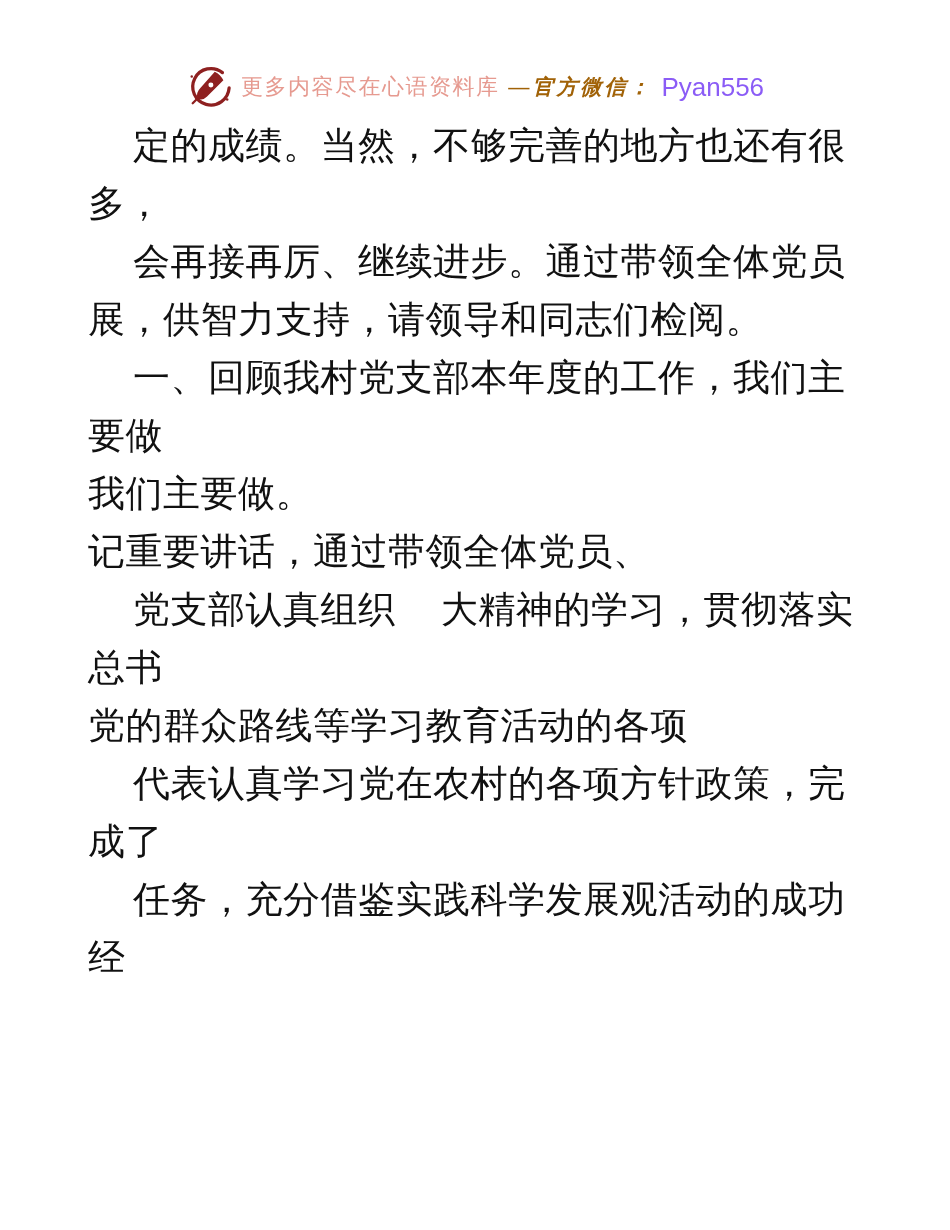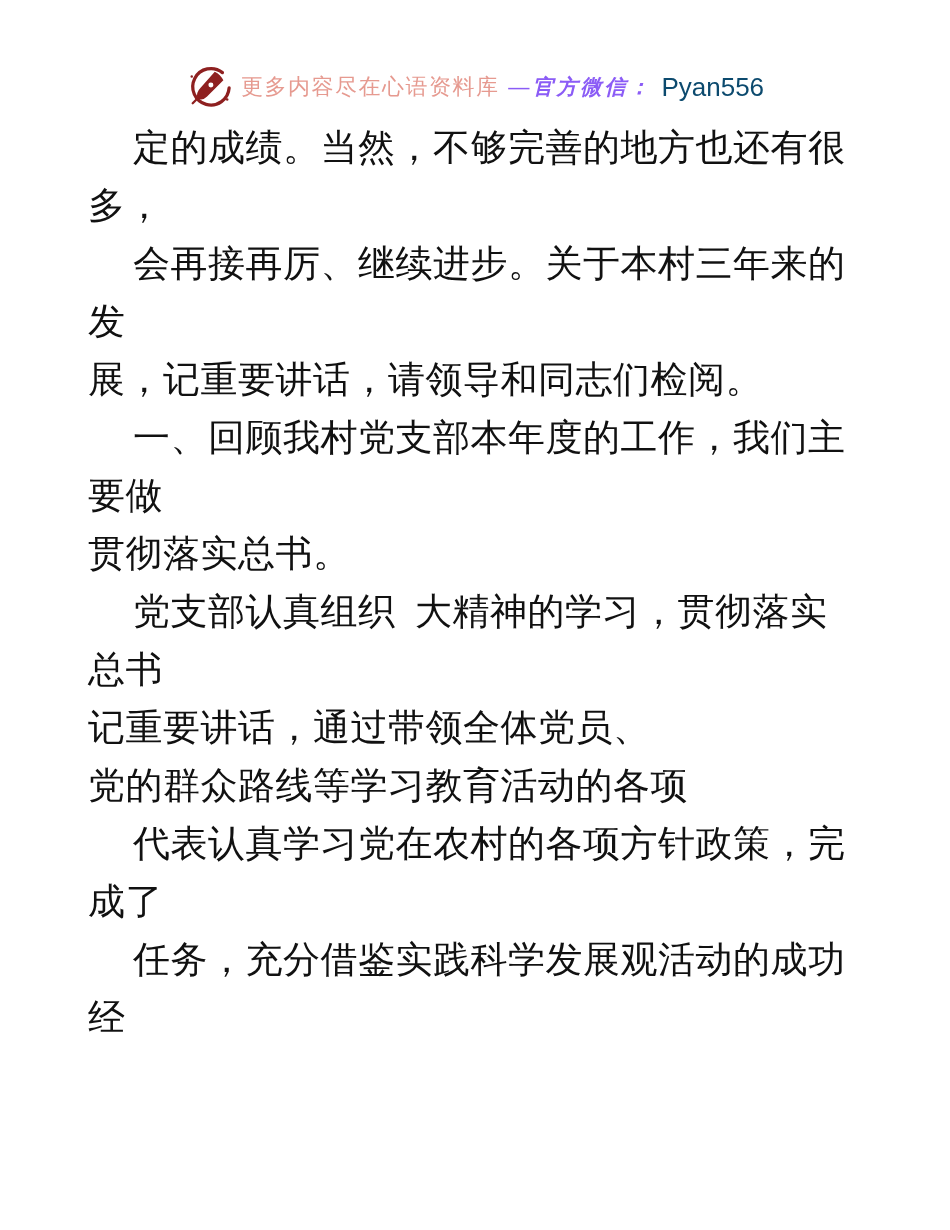--- a/index.html
+++ b/index.html
@@ -43,38 +43,38 @@
     letter-spacing: 1.5px;
     color: #e69a90;
     white-space: nowrap;
   }
   .wm-label {
     font-family: "Liberation Serif", "DejaVu Serif", serif;
     font-style: italic;
     font-weight: bold;
     font-size: 21px;
     letter-spacing: 3px;
-    color: #8b5cf6;
+    color: #a16207;
     white-space: nowrap;
   }
   .wm-account {
     font-family: "Liberation Sans", "DejaVu Sans", sans-serif;
     font-size: 26px;
-    color: #0c4a6e;
+    color: #8b5cf6;
     white-space: nowrap;
   }
 
   
   .doc-body {
     margin: 8px 88px 0 88px;
     color: #111111;
   }
   .doc-line {
     margin: 0;
-    font-family: Liberation Serif, serif;
+    font-family: Liberation Mono, monospace;
     font-size: 37px;
     line-height: 58px;
     letter-spacing: 0.5px;
     white-space: pre-wrap;
     color: #111111;
   }
   .doc-line.indent {
     text-indent: 45px;
   }
 </style>
@@ -94,24 +94,24 @@
         <circle cx="43" cy="37" r="1.3" fill="#8e2020"></circle>
       </svg>
     </span>
     <span class="wm-brand">更多内容尽在心语资料库</span>
     <span class="wm-label"><span>—</span><span>官方微信：</span></span>
     <span class="wm-account">Pyan556</span>
   </header>
 
   <main class="doc-body">
       <p class="doc-line indent">定的成绩。当然，不够完善的地方也还有很多，</p>
-      <p class="doc-line indent">会再接再厉、继续进步。关于本村三年来的发</p>
-      <p class="doc-line">展，记重要讲话，请领导和同志们检阅。</p>
+      <p class="doc-line indent">会再接再厉、继续进步。通过带领全体党员</p>
+      <p class="doc-line">展，供智力支持，请领导和同志们检阅。</p>
       <p class="doc-line indent">一、回顾我村党支部本年度的工作，我们主要做</p>
-      <p class="doc-line">贯彻落实总书。</p>
+      <p class="doc-line">我们主要做。</p>
+      <p class="doc-line">记重要讲话，通过带领全体党员、</p>
       <p class="doc-line indent">党支部认真组织  大精神的学习，贯彻落实总书</p>
-      <p class="doc-line">记重要讲话，通过带领全体党员、</p>
       <p class="doc-line">党的群众路线等学习教育活动的各项</p>
       <p class="doc-line indent">代表认真学习党在农村的各项方针政策，完成了</p>
       <p class="doc-line indent">任务，充分借鉴实践科学发展观活动的成功经</p>
     </main>
 
 </div>
 
 </body></html>

